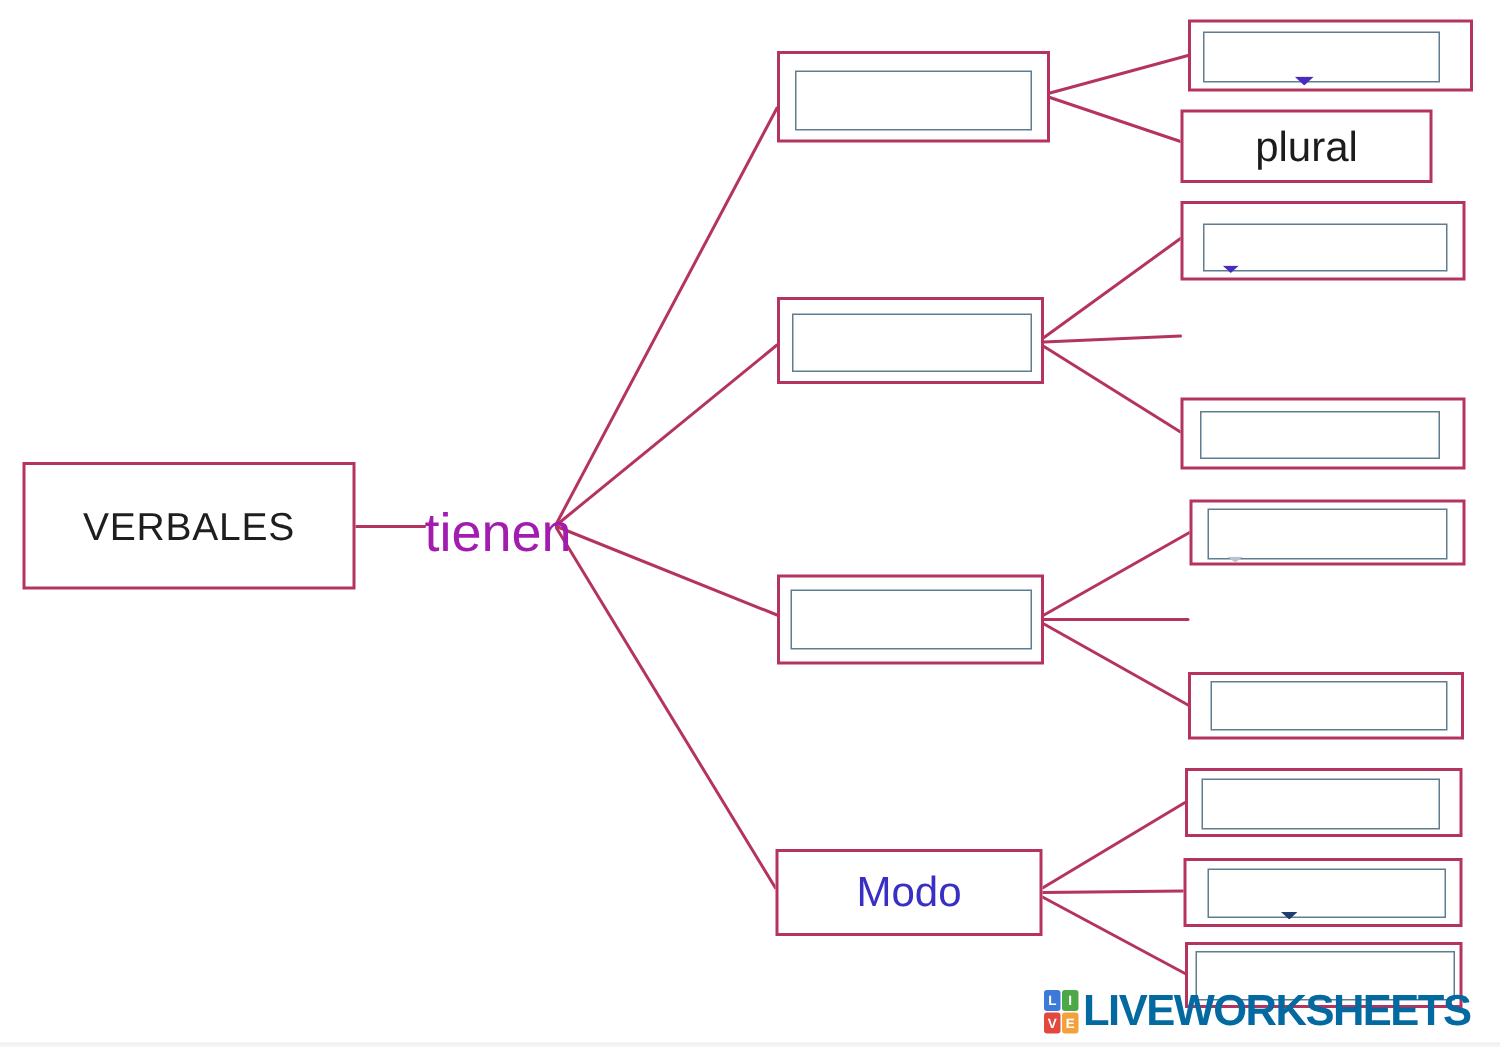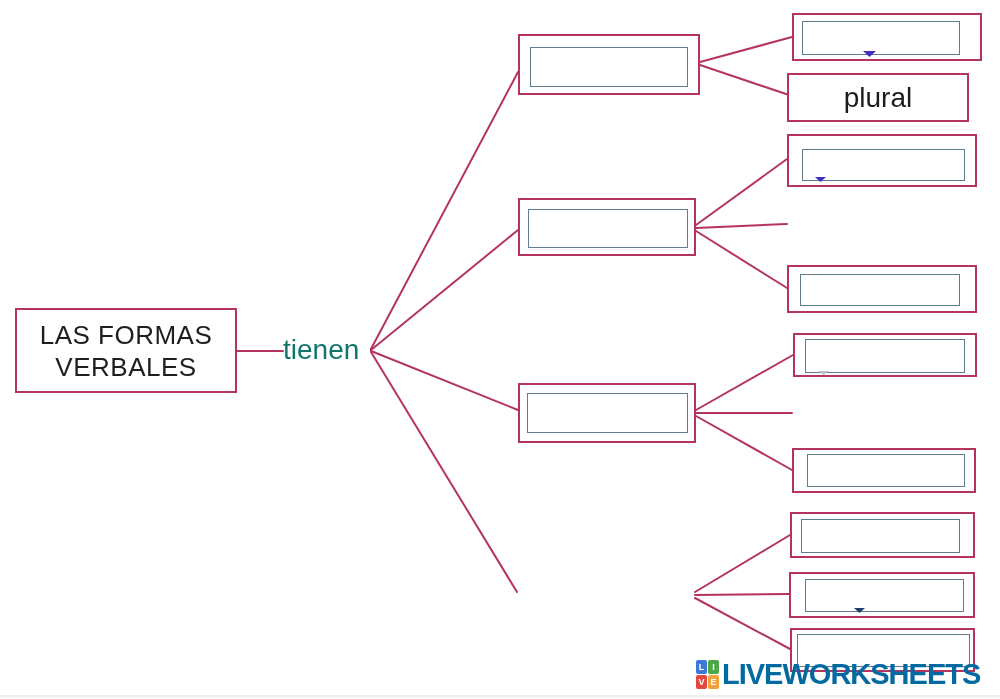--- a/index.html
+++ b/index.html
@@ -34,21 +34,21 @@
     color:#1e1e1e; letter-spacing:0.5px;
   }
   .label-box {
     display:flex; align-items:center; justify-content:center;
     font-size:28px;
   }
   .black-label { color:#1c1c1c; }
   .blue-label  { color:#3a2fc4; }
   .link-label {
     position:absolute;
-    font-size:28px; color:#0f766e;
+    font-size:36px; color:#a21caf;
     z-index:1;
   }
   .remnant {
     position:absolute; z-index:2;
     clip-path:polygon(0 0,100% 0,50% 100%);
   }
   .watermark {
     position:absolute; left:696px; top:658px;
     display:flex; align-items:center; gap:3px;
     z-index:5;
@@ -100,34 +100,33 @@
       <line x1="696" y1="410" x2="793" y2="355"></line>
       <line x1="696" y1="413" x2="792" y2="413"></line>
       <line x1="696" y1="416" x2="792" y2="470"></line>
       <line x1="695" y1="592" x2="790" y2="535"></line>
       <line x1="695" y1="595" x2="789" y2="594"></line>
       <line x1="695" y1="598" x2="790" y2="649"></line>
     </g>
   </svg>
 
   <div class="obox root-box" style="left:15px; top:308px; width:222px; height:85px;">
-    <span>LAS FORMAS</span>
     <span>VERBALES</span>
   </div>
 
   <span class="link-label" style="left:283px; top:334px;">tienen</span>
 
   <div class="obox" style="left:518px; top:34px; width:182px; height:61px;">
     <input class="ibox" style="left: 10px; top: 11px; width: 158px; height: 40px;" type="text">
   </div>
   <div class="obox" style="left:792px; top:13px; width:190px; height:48px;">
     <input class="ibox" style="left: 8px; top: 6px; width: 158px; height: 34px;" type="text">
   </div>
   <div class="remnant" style="left:863px; top:51px; width:13px; height:6px; background:#4a2bc0;"></div>
-  <div class="obox label-box black-label" style="left:787px; top:73px; width:182px; height:49px;">
+  <div class="obox label-box black-label" style="left:787px; top:73px; width:168px; height:49px;">
     <span>plural</span>
   </div>
 
   <div class="obox" style="left:518px; top:198px; width:178px; height:58px;">
     <input class="ibox" style="left: 8px; top: 9px; width: 160px; height: 39px;" type="text">
   </div>
   <div class="obox" style="left:787px; top:134px; width:190px; height:53px;">
     <input class="ibox" style="left: 13px; top: 13px; width: 163px; height: 32px;" type="text">
   </div>
   <div class="remnant" style="left:815px; top:177px; width:11px; height:5px; background:#4a2bc0;"></div>
@@ -139,20 +138,23 @@
     <input class="ibox" style="left: 7px; top: 8px; width: 161px; height: 40px;" type="text">
   </div>
   <div class="obox" style="left:793px; top:333px; width:184px; height:44px;">
     <input class="ibox" style="left: 10px; top: 4px; width: 160px; height: 34px;" type="text">
   </div>
   <div class="remnant" style="left:818px; top:371px; width:11px; height:4px; background:#b9c2d4;"></div>
   <div class="obox" style="left:792px; top:448px; width:184px; height:45px;">
     <input class="ibox" style="left: 13px; top: 4px; width: 158px; height: 33px;" type="text">
   </div>
 
+  <div class="obox label-box blue-label" style="left:517px; top:566px; width:178px; height:58px;">
+    <span>Modo</span>
+  </div>
   <div class="obox" style="left:790px; top:512px; width:185px; height:46px;">
     <input class="ibox" style="left: 9px; top: 5px; width: 159px; height: 34px;" type="text">
   </div>
   <div class="obox" style="left:789px; top:572px; width:186px; height:46px;">
     <input class="ibox" style="left: 14px; top: 5px; width: 159px; height: 33px;" type="text">
   </div>
   <div class="remnant" style="left:854px; top:608px; width:11px; height:5px; background:#1d3d6d;"></div>
   <div class="obox" style="left:790px; top:628px; width:185px; height:44px;">
     <input class="ibox" style="left: 5px; top: 4px; width: 173px; height: 33px;" type="text">
   </div>

